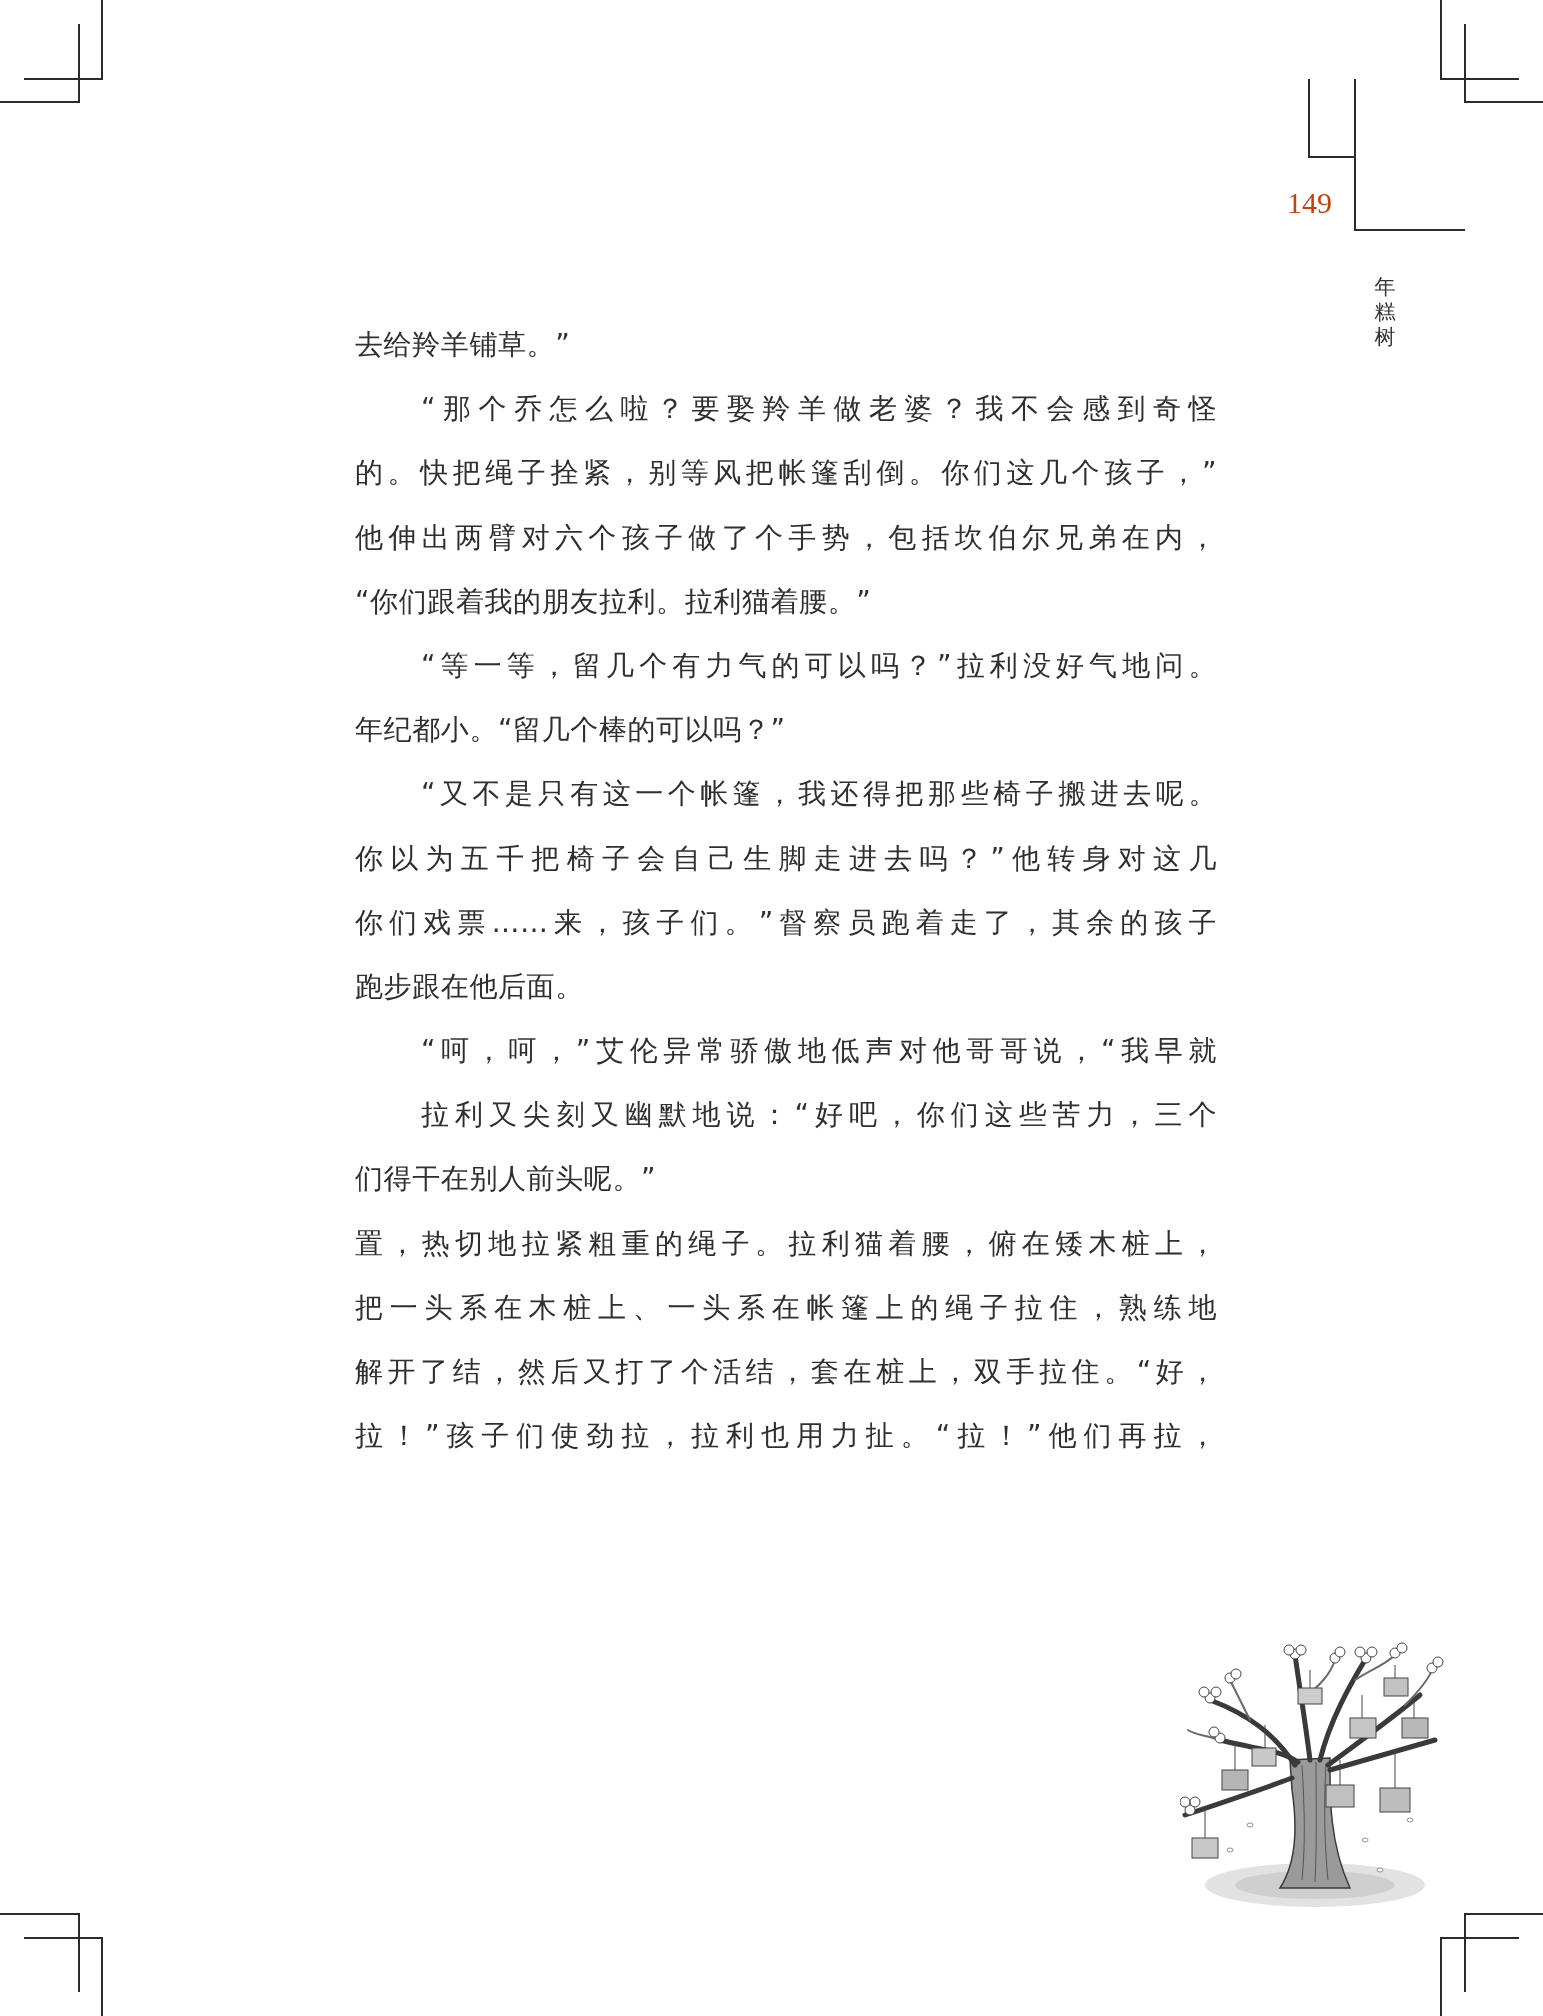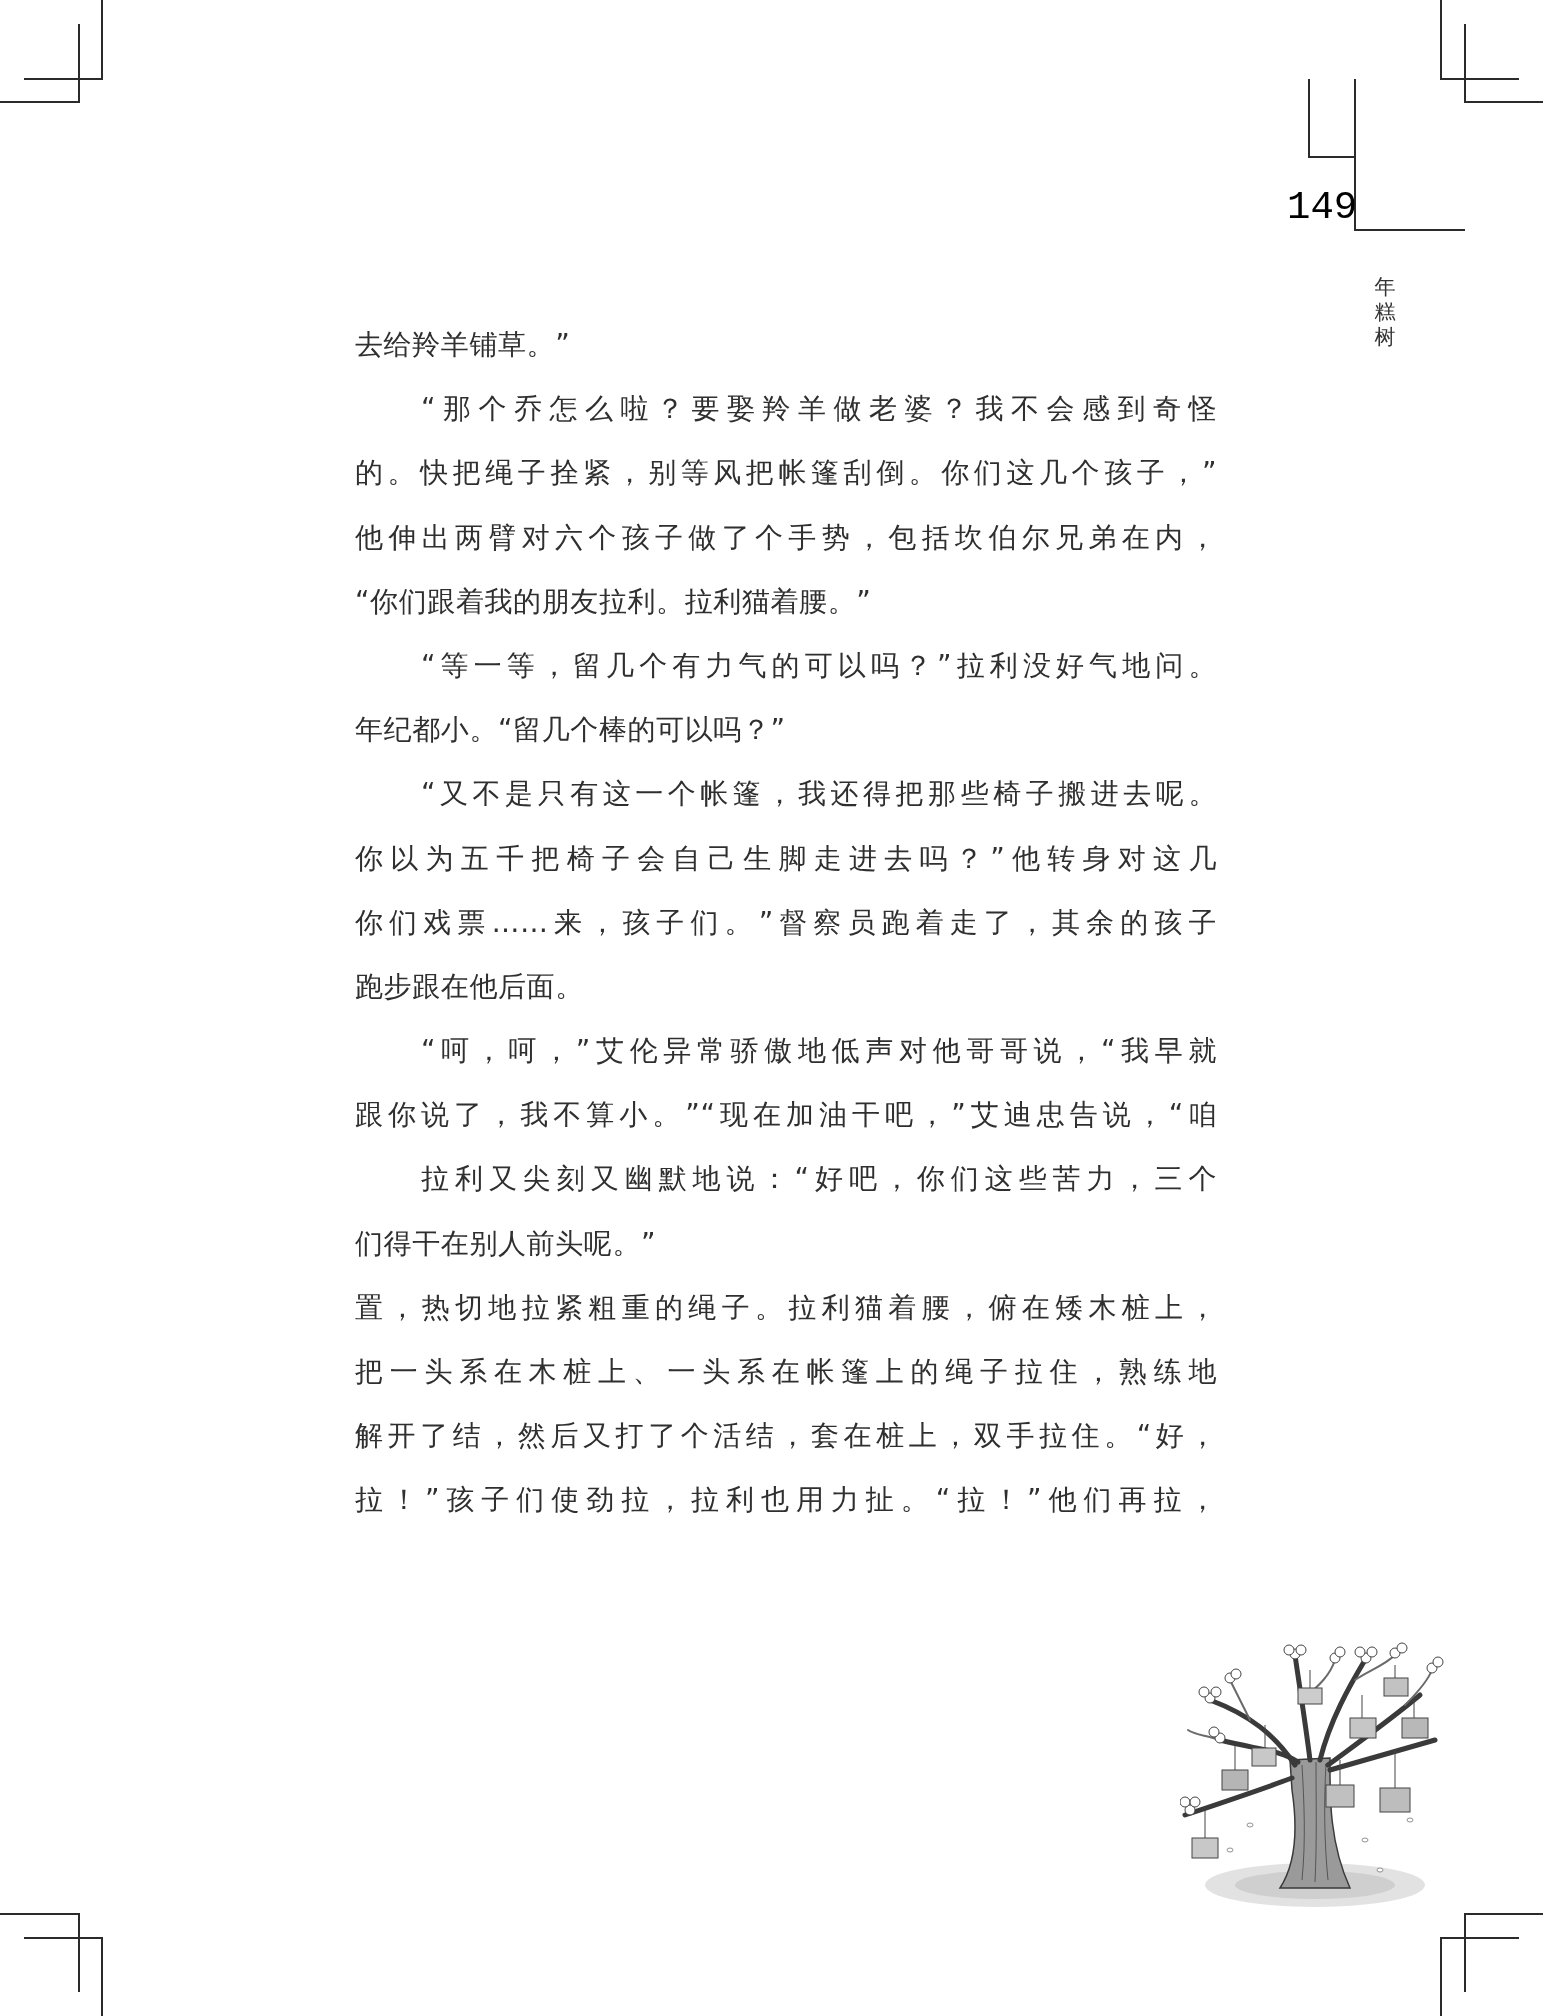--- a/index.html
+++ b/index.html
@@ -1,22 +1,22 @@
 <!DOCTYPE html>
 <html><head>
 <meta charset="utf-8">
 <style>
   html, body { margin:0; padding:0; background:#ffffff; }
   body { width:1543px; height:2016px; position:relative; overflow:hidden;
          font-family:"DejaVu Sans", "Liberation Sans", sans-serif; color:#2a2a2a; }
   .mark { position:absolute; background:#2b2b2b; }
   .h { height:2px; }
   .v { width:2px; }
-  #page-number { position:absolute; left:1287px; top:186px; font-family:Liberation Mono, monospace;
-                 font-size:39px; color:#000000; letter-spacing:0px; }
+  #page-number { position:absolute; left:1287px; top:186px; font-family:Liberation Serif, serif;
+                 font-size:30px; color:#c2410c; letter-spacing:0px; }
   #running-title { position:absolute; left:1373px; top:275px; width:24px; font-size:21px; line-height:25px;
                    color:#333; text-align:center; }
   #running-title span { display:block; }
   #body-text { position:absolute; left:355px; top:322px; width:862px; }
   .line { height:64.2px; line-height:46px; font-size:28px; color:#2f2f2f; white-space:nowrap;
           letter-spacing:0.6px; text-align:justify; text-align-last:justify; }
   .line.last { text-align-last:left; }
   .line.indent { padding-left:66px; }
   #illustration { position:absolute; left:1180px; top:1640px; width:270px; height:280px; }
 </style>
@@ -62,21 +62,20 @@
     <div class="line">的。快把绳子拴紧，别等风把帐篷刮倒。你们这几个孩子，”</div>
     <div class="line">他伸出两臂对六个孩子做了个手势，包括坎伯尔兄弟在内，</div>
     <div class="line last">“你们跟着我的朋友拉利。拉利猫着腰。”</div>
     <div class="line indent">“等一等，留几个有力气的可以吗？”拉利没好气地问。</div>
     <div class="line last">年纪都小。“留几个棒的可以吗？”</div>
     <div class="line indent">“又不是只有这一个帐篷，我还得把那些椅子搬进去呢。</div>
     <div class="line">你以为五千把椅子会自己生脚走进去吗？”他转身对这几</div>
     <div class="line">你们戏票……来，孩子们。”督察员跑着走了，其余的孩子</div>
     <div class="line last">跑步跟在他后面。</div>
     <div class="line indent">“呵，呵，”艾伦异常骄傲地低声对他哥哥说，“我早就</div>
-    <div class="line">跟你说了，我不算小。”“现在加油干吧，”艾迪忠告说，“咱</div>
     <div class="line indent">拉利又尖刻又幽默地说：“好吧，你们这些苦力，三个</div>
     <div class="line last">们得干在别人前头呢。”</div>
     <div class="line">置，热切地拉紧粗重的绳子。拉利猫着腰，俯在矮木桩上，</div>
     <div class="line">把一头系在木桩上、一头系在帐篷上的绳子拉住，熟练地</div>
     <div class="line">解开了结，然后又打了个活结，套在桩上，双手拉住。“好，</div>
     <div class="line">拉！”孩子们使劲拉，拉利也用力扯。“拉！”他们再拉，</div>
   </div>
 
 <svg id="illustration" viewBox="0 0 270 280" xmlns="http://www.w3.org/2000/svg">
 

